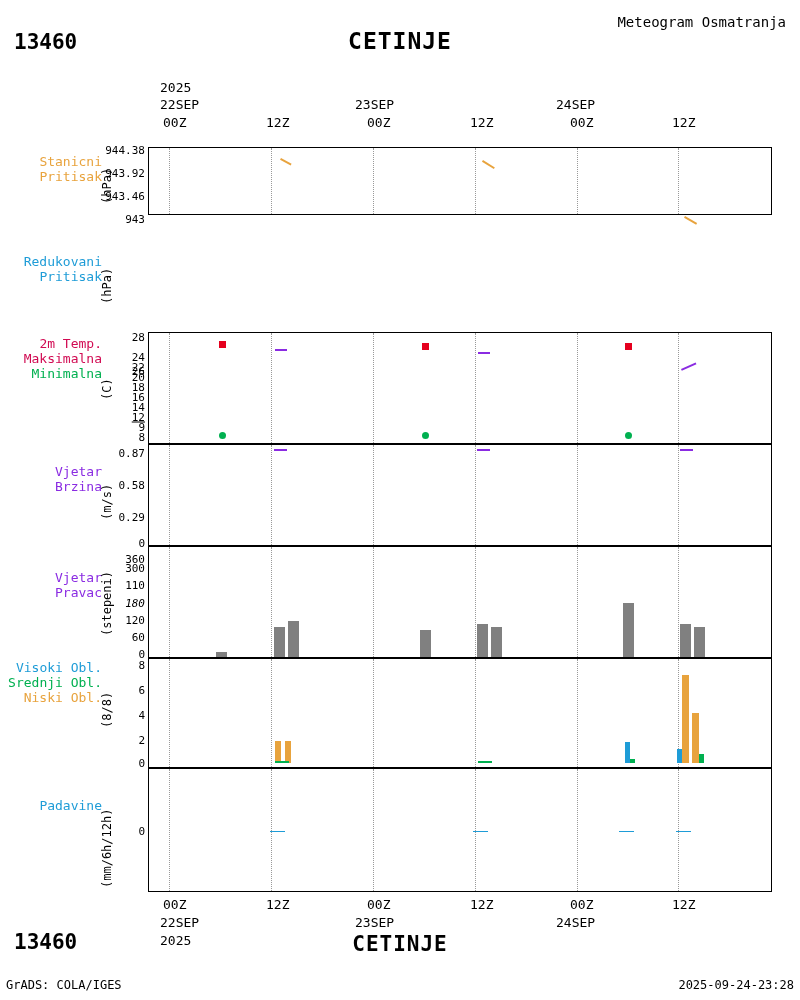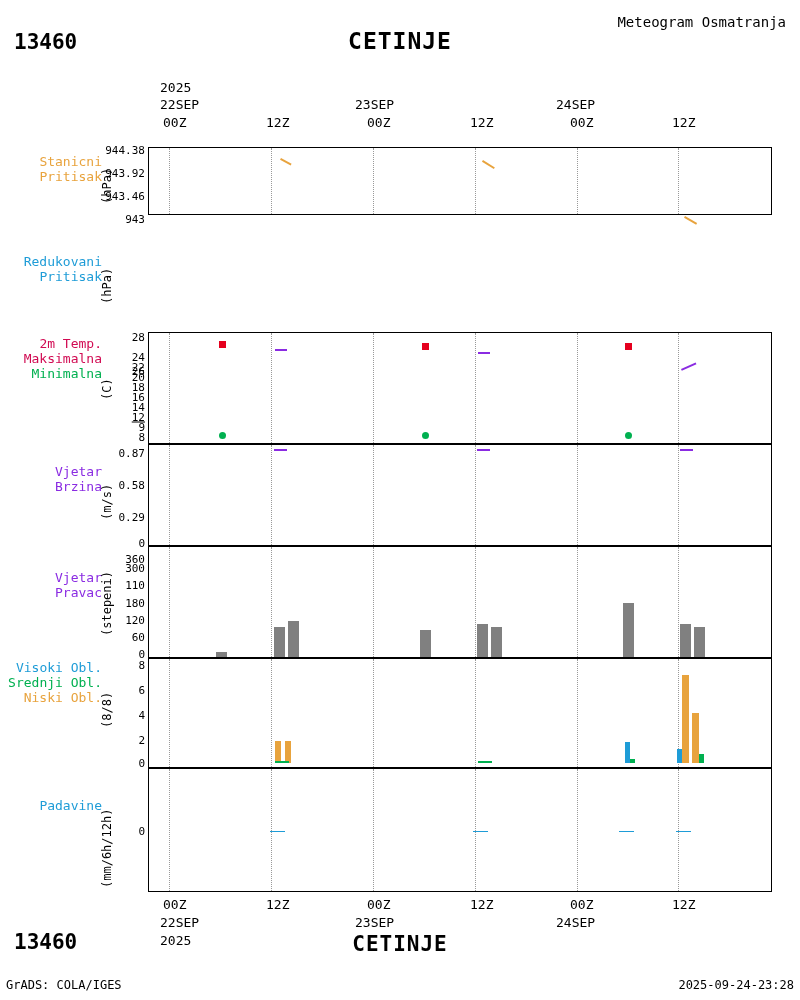--- a/index.html
+++ b/index.html
@@ -150,21 +150,21 @@
   <div class="panel" style="top:410px;height:112px;">
     <div class="gridv" style="left:20px;"></div>
     <div class="gridv" style="left:122px;"></div>
     <div class="gridv" style="left:224px;"></div>
     <div class="gridv" style="left:326px;"></div>
     <div class="gridv" style="left:428px;"></div>
     <div class="gridv" style="left:529px;"></div>
     <div class="ylab" style="top:12px;">360</div>
     <div class="ylab" style="top:21px;">300</div>
     <div class="ylab" style="top:38px;">110</div>
-    <div class="ylab" style="top:56px;">180</div>
+    <div class="ylab" style="top:56px;font-style:italic;">180</div>
     <div class="ylab" style="top:73px;">120</div>
     <div class="ylab" style="top:90px;">60</div>
     <div class="ylab" style="top:107px;">0</div>
 
     <div class="bar" style="left:67px;width:11px;height:5px;background:#808080;"></div>
     <div class="bar" style="left:125px;width:11px;height:30px;background:#808080;"></div>
     <div class="bar" style="left:139px;width:11px;height:36px;background:#808080;"></div>
     <div class="bar" style="left:271px;width:11px;height:27px;background:#808080;"></div>
     <div class="bar" style="left:328px;width:11px;height:33px;background:#808080;"></div>
     <div class="bar" style="left:342px;width:11px;height:30px;background:#808080;"></div>

